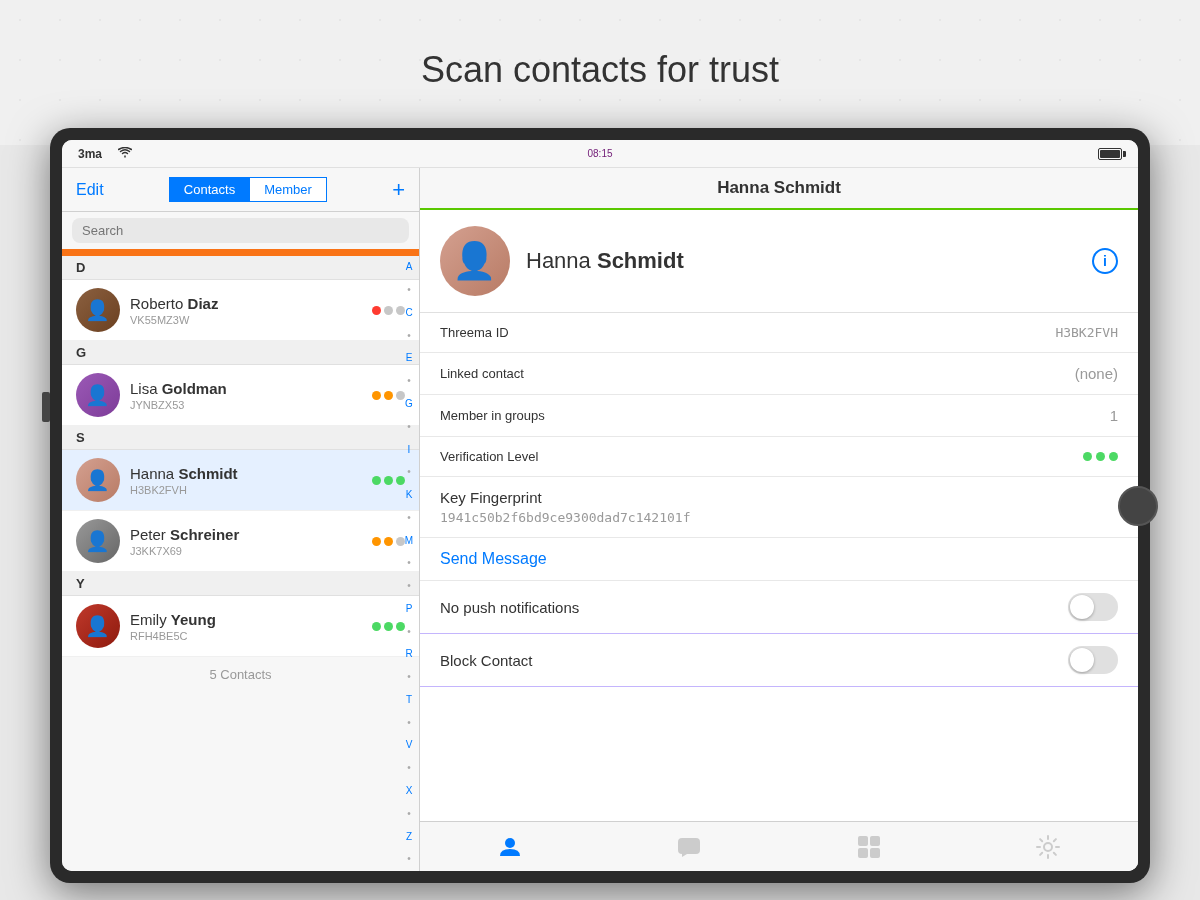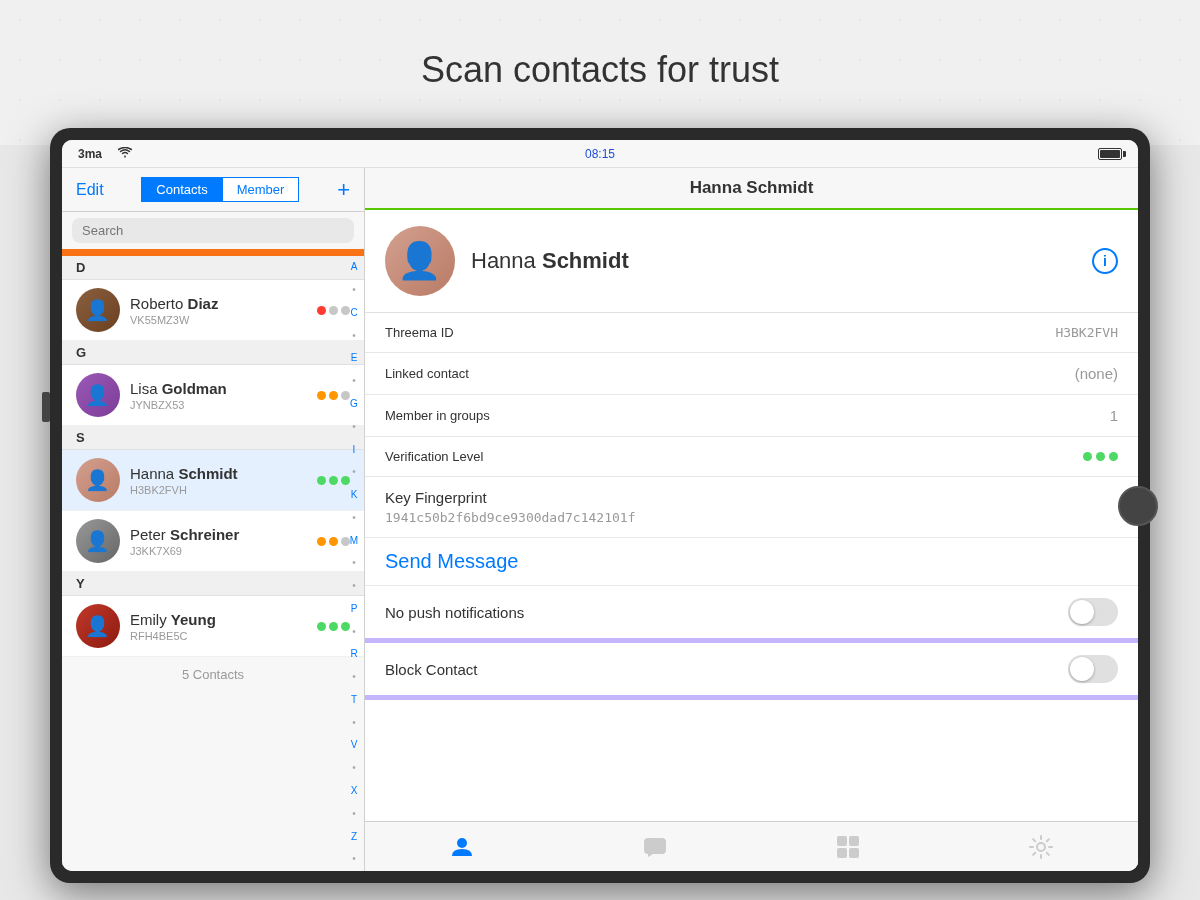--- a/index.html
+++ b/index.html
@@ -79,23 +79,23 @@
     .status-left {
       font-size: 12px;
       font-weight: 600;
       color: #333;
       display: flex;
       align-items: flex-start;
       gap: 16px;
     }
 
     .status-center {
-      font-size: 12px;
+      font-size: 10px;
       font-weight: 500;
-      color: #1d4ed8;
+      color: #701a75;
       position: absolute;
       left: 50%;
       transform: translateX(-50%);
     }
 
     .status-right {
       display: flex;
       align-items: center;
       gap: 4px;
     }
@@ -128,21 +128,21 @@
 
     
     .main-content {
       display: flex;
       flex: 1;
       overflow: hidden;
     }
 
     
     .left-panel {
-      width: 303px;
+      width: 358px;
       background: #f7f7f7;
       border-right: 1px solid #d0d0d0;
       display: flex;
       flex-direction: column;
       flex-shrink: 0;
     }
 
     .nav-bar {
       display: flex;
       align-items: center;
@@ -426,29 +426,29 @@
       font-family: monospace;
     }
 
     .send-message-row {
       padding: 12px 20px;
       border-bottom: 1px solid #e8e8e8;
     }
 
     .send-message-link {
       color: #007aff;
-      font-size: 20px;
+      font-size: 16px;
       cursor: pointer;
     }
 
     .toggle-row {
       display: flex;
       align-items: center;
       padding: 12px 20px;
-      border-bottom: 5px solid #c4b5fd;
+      border-bottom: 1px solid #c4b5fd;
     }
 
     .toggle-label {
       font-size: 15px;
       color: #333;
       flex: 1;
     }
 
     .toggle {
       width: 50px;

